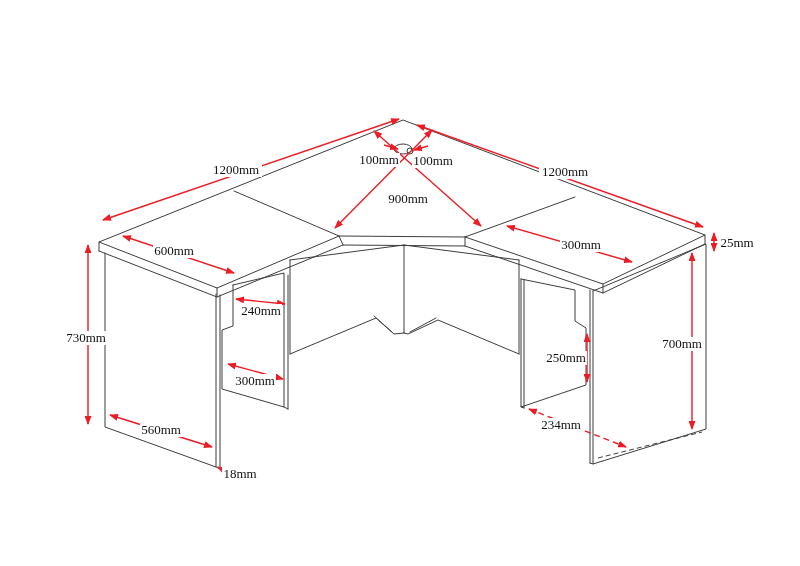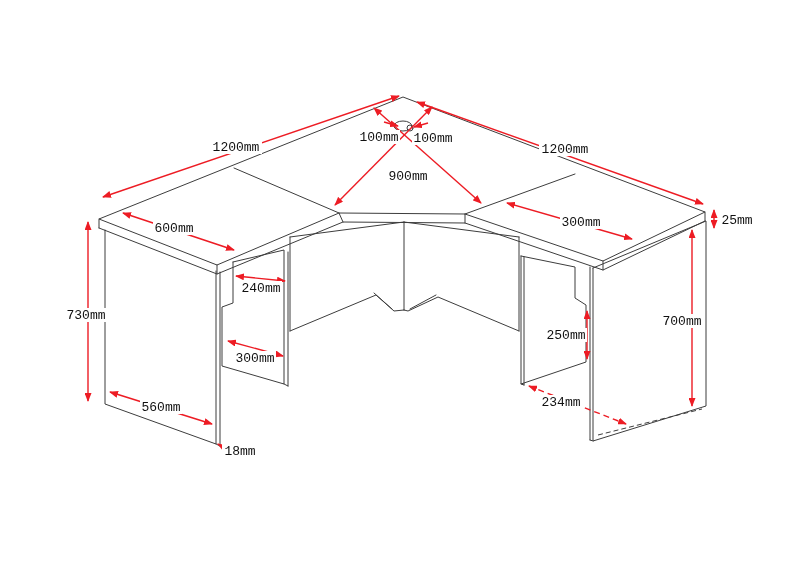--- a/index.html
+++ b/index.html
@@ -1,17 +1,17 @@
 <!DOCTYPE html>
 <html><head>
 <meta charset="utf-8">
 <style>
   html,body{margin:0;padding:0;background:#ffffff;}
   .stage{position:relative;width:800px;height:458px;background:#ffffff;overflow:hidden;
-         font-family:Liberation Mono, monospace;}
+         font-family:Liberation Serif, serif;margin-top:23px;}
   svg{display:block}
   .outline{stroke:#3d3d3d;stroke-width:1;fill:none;stroke-linejoin:round;stroke-linecap:round;}
   .outline-fill{stroke:#3d3d3d;stroke-width:1;fill:#ffffff;stroke-linejoin:round;}
   .hidden-line{stroke:#3d3d3d;stroke-width:1;fill:none;stroke-dasharray:5 3;}
   .dim{stroke:#ed1c24;stroke-width:1.4;fill:none;stroke-linecap:butt;}
   .dim-dashed{stroke:#ed1c24;stroke-width:1.4;fill:none;stroke-dasharray:6 4;}
   .dim-label{font-size:13px;fill:#111111;}
   .label-bg{fill:#ffffff;}
   text{dominant-baseline:middle;text-anchor:middle;}
 </style>

